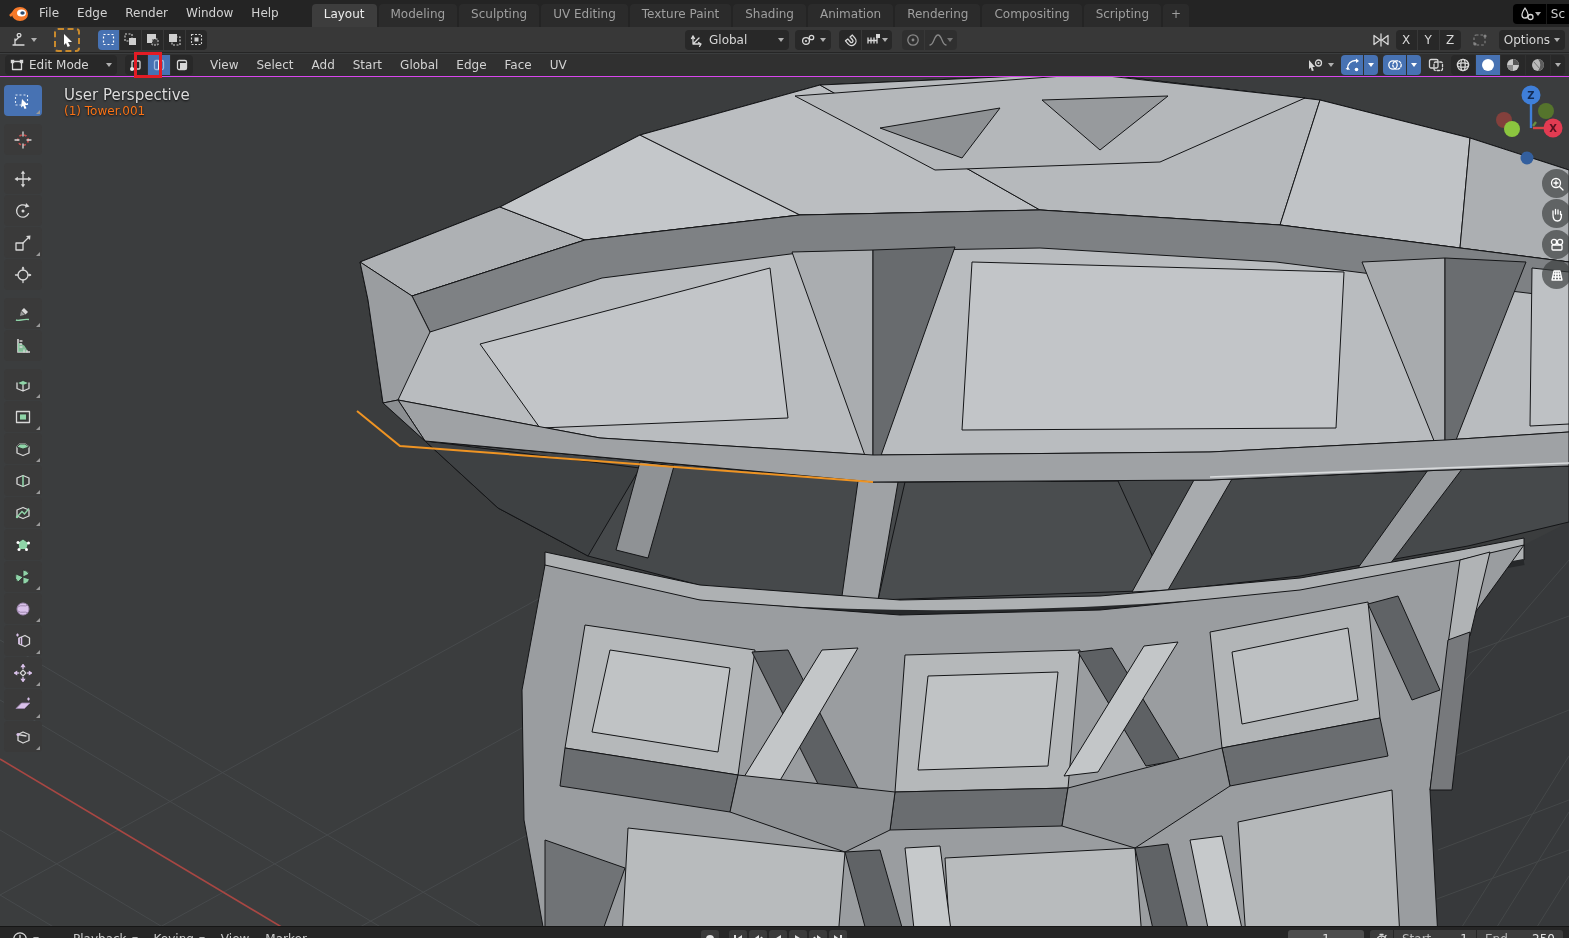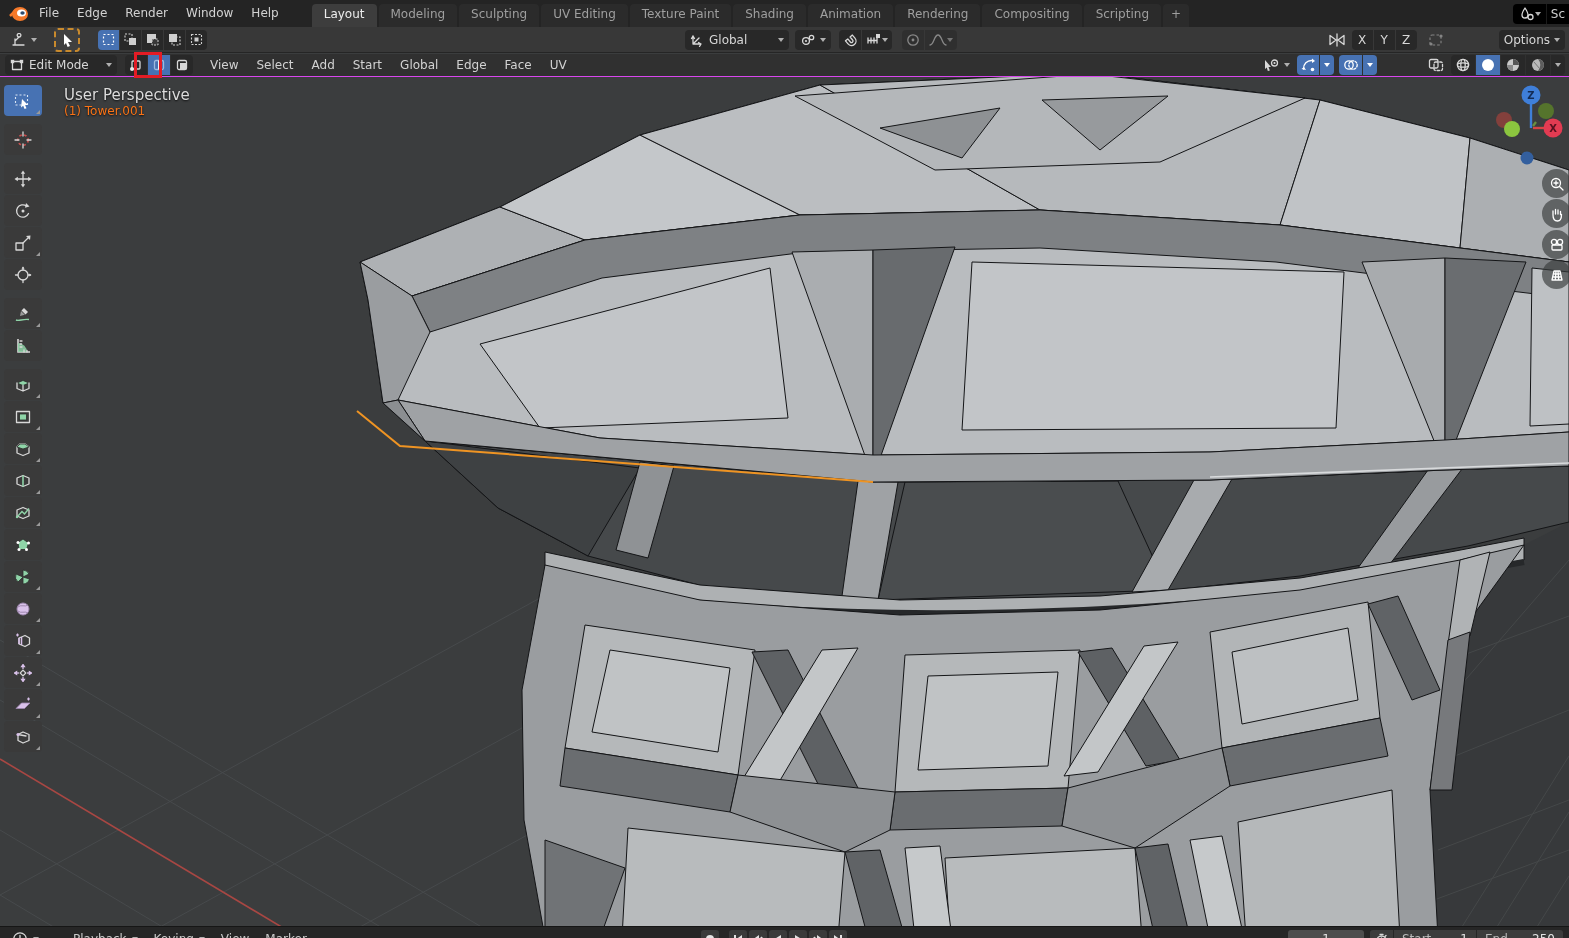--- a/index.html
+++ b/index.html
@@ -14,21 +14,21 @@
   #tabs { display:flex; align-items:flex-end; height:27px; margin-left:24px; gap:2px; }
   .tab { background:#2b2b2b; color:#9f9f9f; padding:3px 12px 4px 12px; border-radius:4px 4px 0 0; height:23px; }
   .tab.active { background:#3d3d3d; color:#ececec; }
   .tab.plus { padding:3px 8px 4px 8px; }
   #scene-widget { margin-left:auto; display:flex; align-items:center; height:20px; background:#000000; border-radius:4px 0 0 4px; padding:0 0 0 6px; }
   #scene-widget .sep { width:1px; height:20px; background:#1b1b1b; margin-left:5px; }
   #scene-widget .scenetxt { padding:0 4px; color:#cfcfcf; }
 
   
   #row2 { left:0; top:27px; width:1569px; height:26px; background:#383838; border-bottom:1px solid #252525; display:flex; align-items:center; }
-  .hbtn { background:#282828; height:20px; border-radius:4px; display:flex; align-items:center; padding:0 5px; gap:4px;margin-left:44px; }
+  .hbtn { background:#282828; height:20px; border-radius:4px; display:flex; align-items:center; padding:0 5px; gap:4px; }
   .hgroup { display:flex; gap:1px; }
   .hgroup .seg { background:#282828; height:20px; display:flex; align-items:center; padding:0 4px; }
   .hgroup .seg:first-child { border-radius:4px 0 0 4px; }
   .hgroup .seg:last-child { border-radius:0 4px 4px 0; }
   .seg.active, .hbtn.active { background:#4772b3; }
   .chev { width:0; height:0; border-left:3px solid transparent; border-right:3px solid transparent; border-top:4px solid #b0b0b0; display:inline-block; }
   .dim { opacity:.5; }
   .active-tool-btn { width:26px; height:24px; border:2px dashed #c98a2d; border-radius:4px; background:#3f3f3f;
                      display:flex; align-items:center; justify-content:center; margin-left:12px; }
   .xyz { width:21px; height:20px; background:#282828; color:#d8d8d8; display:flex; align-items:center; justify-content:center; }

